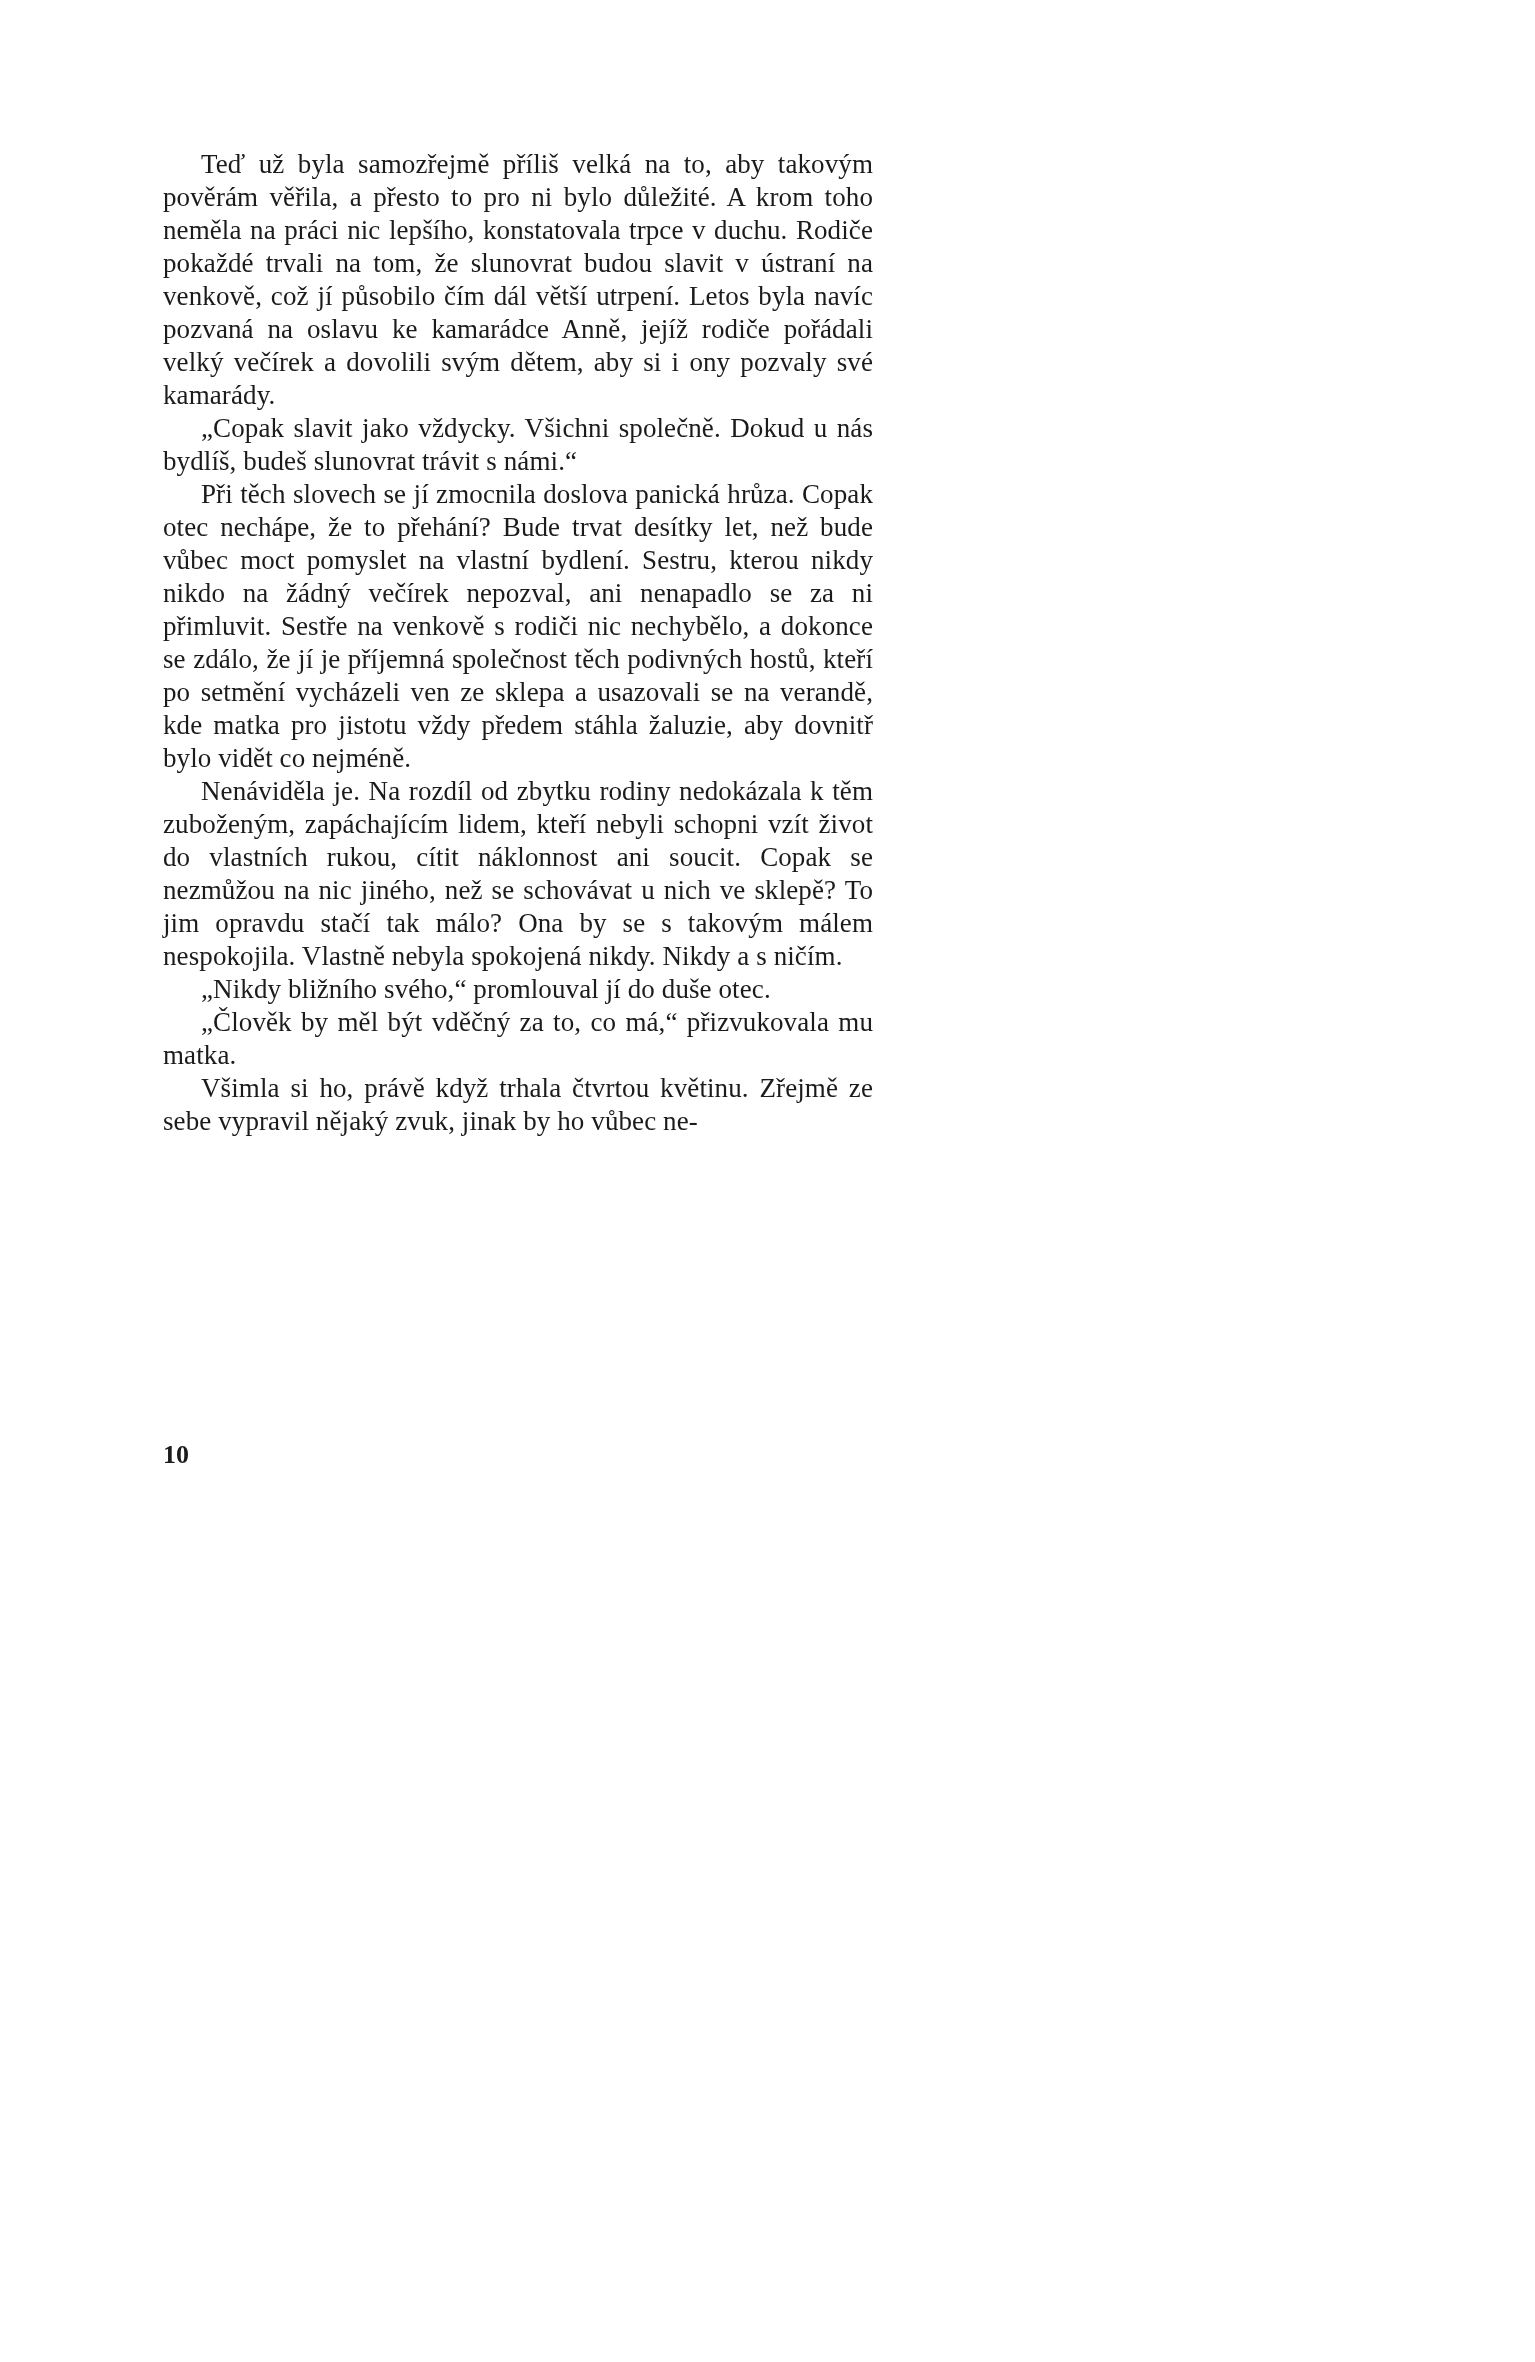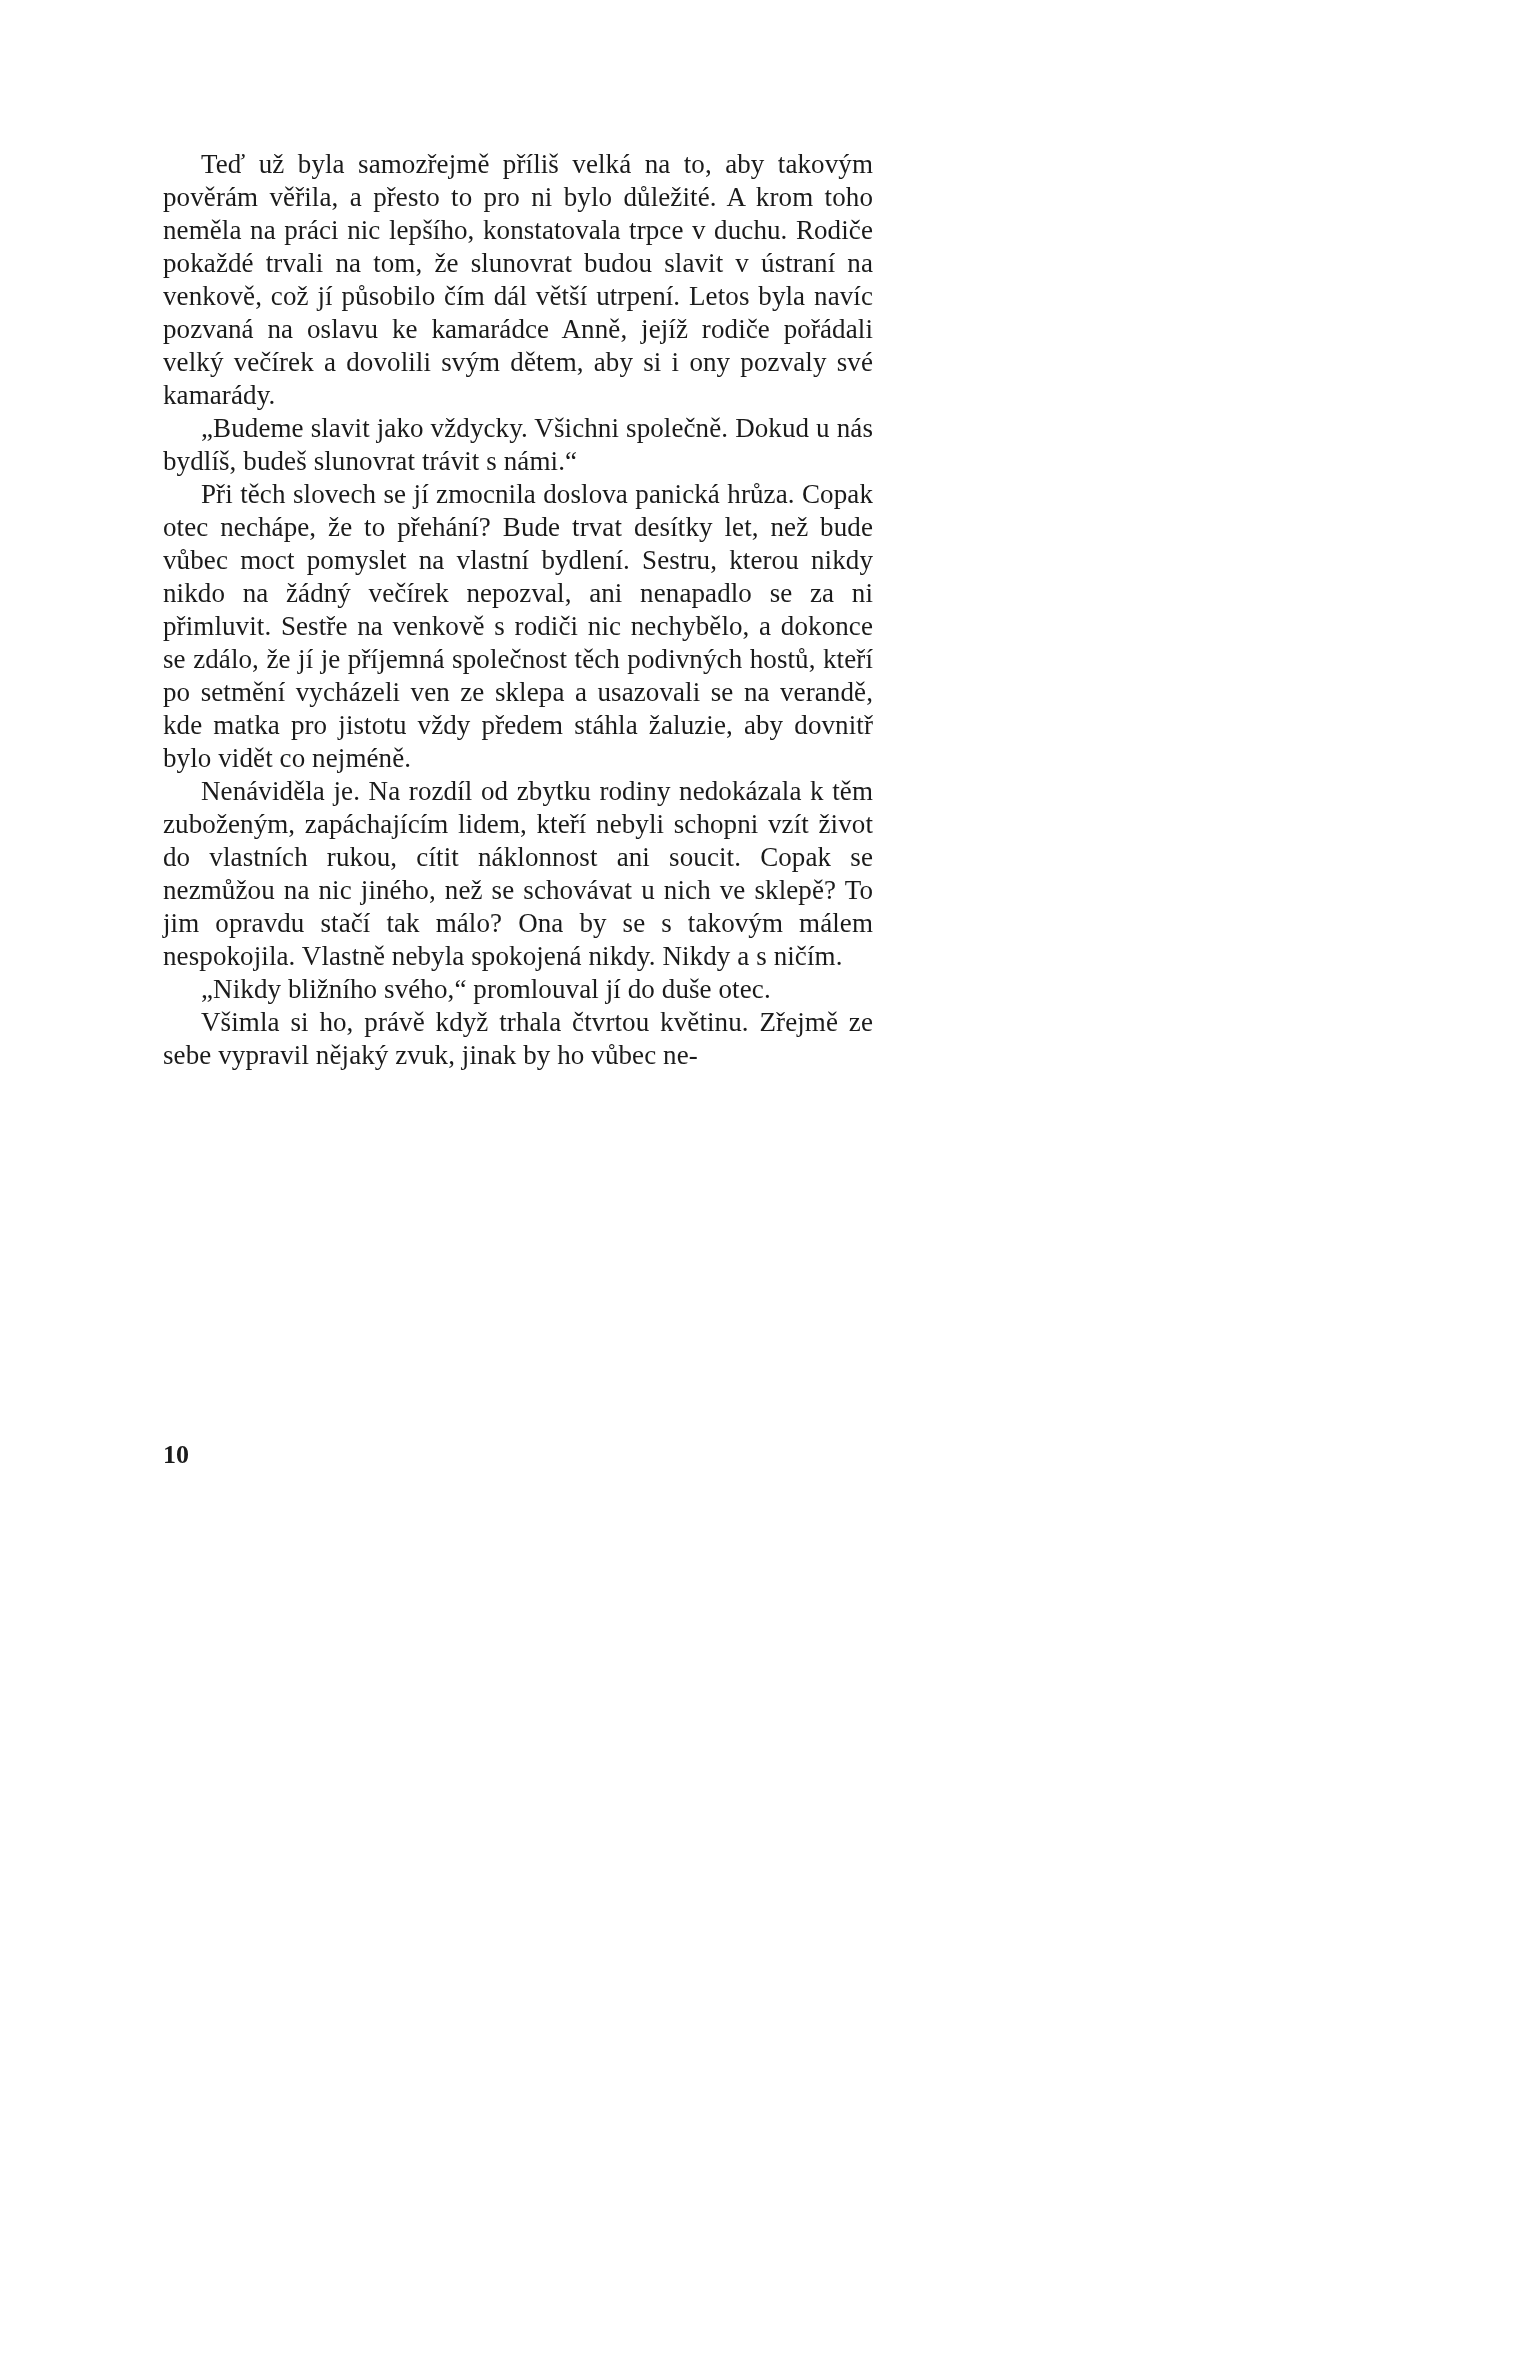--- a/index.html
+++ b/index.html
@@ -42,22 +42,23 @@
     color: #1b1b1b;
   }
 </style>
 </head>
 <body>
 
 <div class="page">
 
   <div class="text-block">
     <p>Teď už byla samozřejmě příliš velká na to, aby takovým pověrám věřila, a přesto to pro ni bylo důležité. A krom toho neměla na práci nic lepšího, konstatovala trpce v duchu. Rodiče pokaždé trvali na tom, že slunovrat budou slavit v ústraní na venkově, což jí působilo čím dál větší utrpení. Letos byla navíc pozvaná na oslavu ke kamarádce Anně, jejíž rodiče pořádali velký večírek a dovolili svým dětem, aby si i ony pozvaly své kamarády.</p>
-    <p>„Budeme slavit jako vždycky. Všichni společně. Dokud u nás bydlíš, budeš slunovrat trávit s námi.“</p>
+    <p>„Copak slavit jako vždycky. Všichni společně. Dokud u nás bydlíš, budeš slunovrat trávit s námi.“</p>
     <p>Při těch slovech se jí zmocnila doslova panická hrůza. Copak otec nechápe, že to přehání? Bude trvat desítky let, než bude vůbec moct pomyslet na vlastní bydlení. Sestru, kterou nikdy nikdo na žádný večírek nepozval, ani nenapadlo se za ni přimluvit. Sestře na venkově s rodiči nic nechybělo, a dokonce se zdálo, že jí je příjemná společnost těch podivných hostů, kteří po setmění vycházeli ven ze sklepa a usazovali se na verandě, kde matka pro jistotu vždy předem stáhla žaluzie, aby dovnitř bylo vidět co nejméně.</p>
     <p>Nenáviděla je. Na rozdíl od zbytku rodiny nedokázala k těm zuboženým, zapáchajícím lidem, kteří nebyli schopni vzít život do vlastních rukou, cítit náklonnost ani soucit. Copak se nezmůžou na nic jiného, než se schovávat u nich ve sklepě? To jim opravdu stačí tak málo? Ona by se s takovým málem nespokojila. Vlastně nebyla spokojená nikdy. Nikdy a s ničím.</p>
     <p>„Nikdy bližního svého,“ promlouval jí do duše otec.</p>
+    <p>„Člověk by měl být vděčný za to, co má,“ přizvukovala mu matka.</p>
     <p>Všimla si ho, právě když trhala čtvrtou květinu. Zřejmě ze sebe vypravil nějaký zvuk, jinak by ho vůbec ne-</p>
   </div>
 
   <div class="page-number">10</div>
 
 </div>
 
 </body></html>

